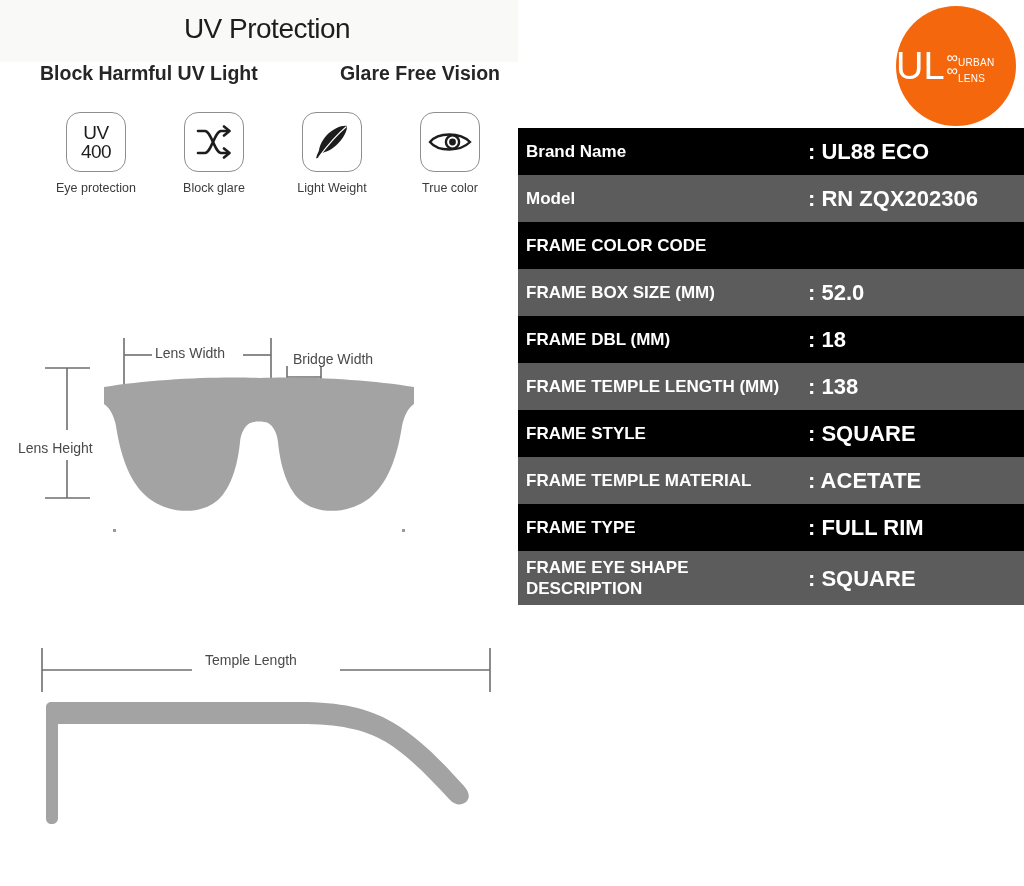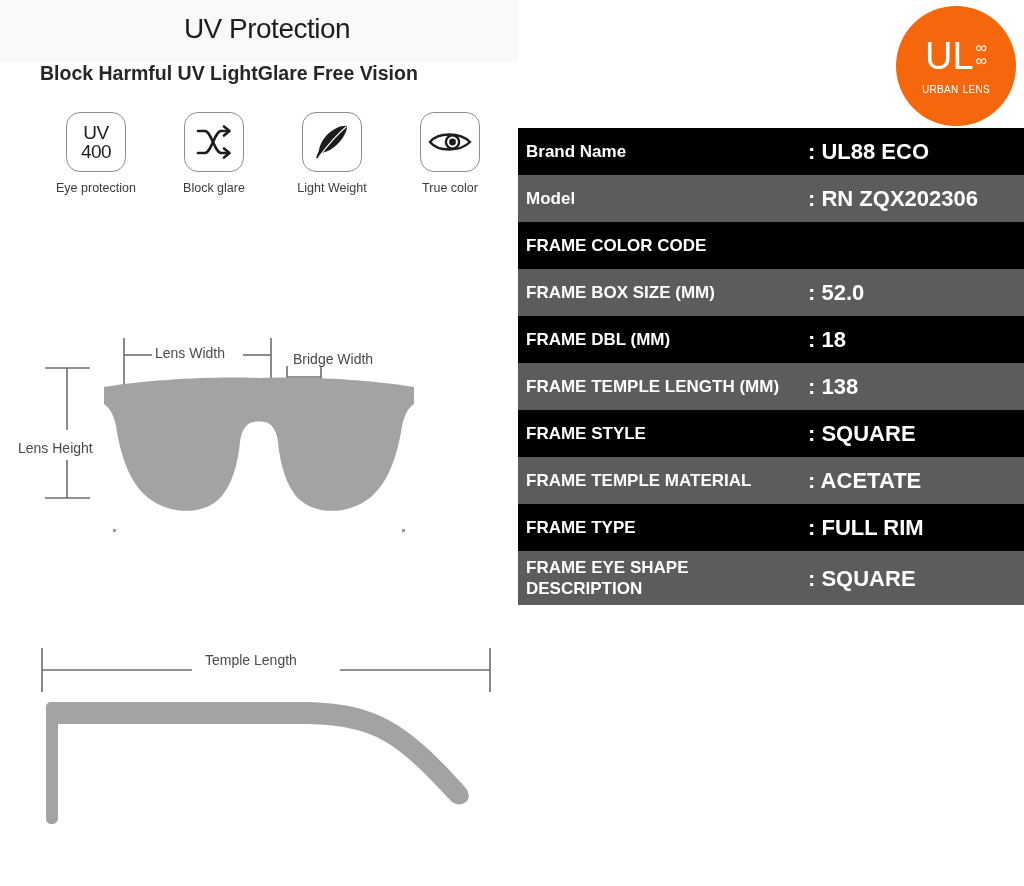--- a/index.html
+++ b/index.html
@@ -42,21 +42,21 @@
     line-height: 46px;
     white-space: nowrap;
     margin-left: 8px;
   }
 
   #uv-subtitles {
     position: absolute;
     left: 40px; top: 62px;
     width: 460px;
     display: flex;
-    justify-content: flex-start;
+    justify-content: space-between;
     align-items: baseline;
     font-size: 19.5px;
     font-weight: bold;
     color: #262626;
     white-space: nowrap;
   }
 
   #feature-row {
     position: absolute;
     left: 48px; top: 112px;
@@ -120,21 +120,21 @@
   #temple-length-label { left: 205px; top: 652px; }
 
   
   #logo-badge {
     position: absolute;
     right: 8px; top: 6px;
     width: 120px; height: 120px;
     border-radius: 50%;
     background: #f4670c;
     display: flex;
-    flex-direction: column;
+    flex-direction: row;
     align-items: center;
     justify-content: center;
     color: #ffffff;
   }
   #logo-mark {
     display: flex;
     align-items: center;
     justify-content: center;
     line-height: 1;
   }

